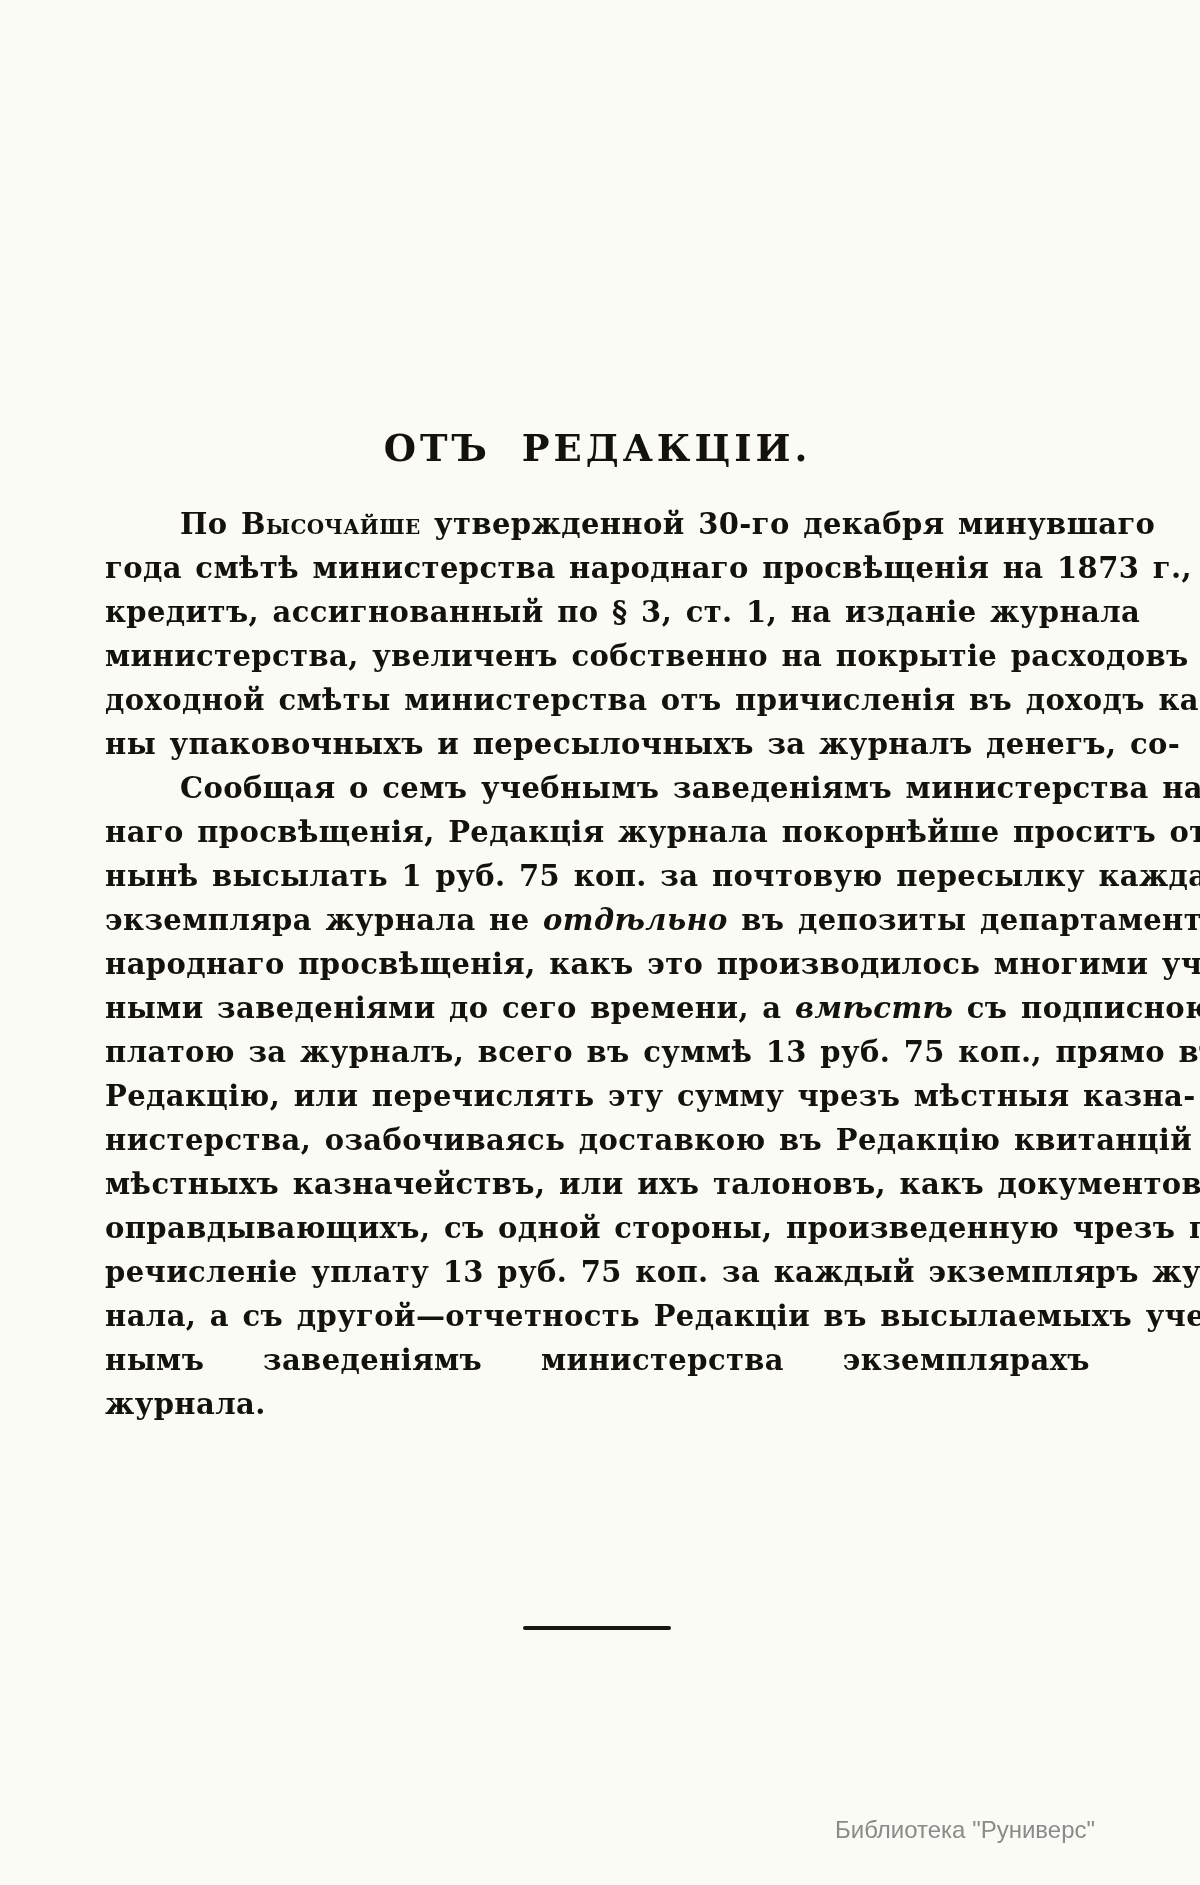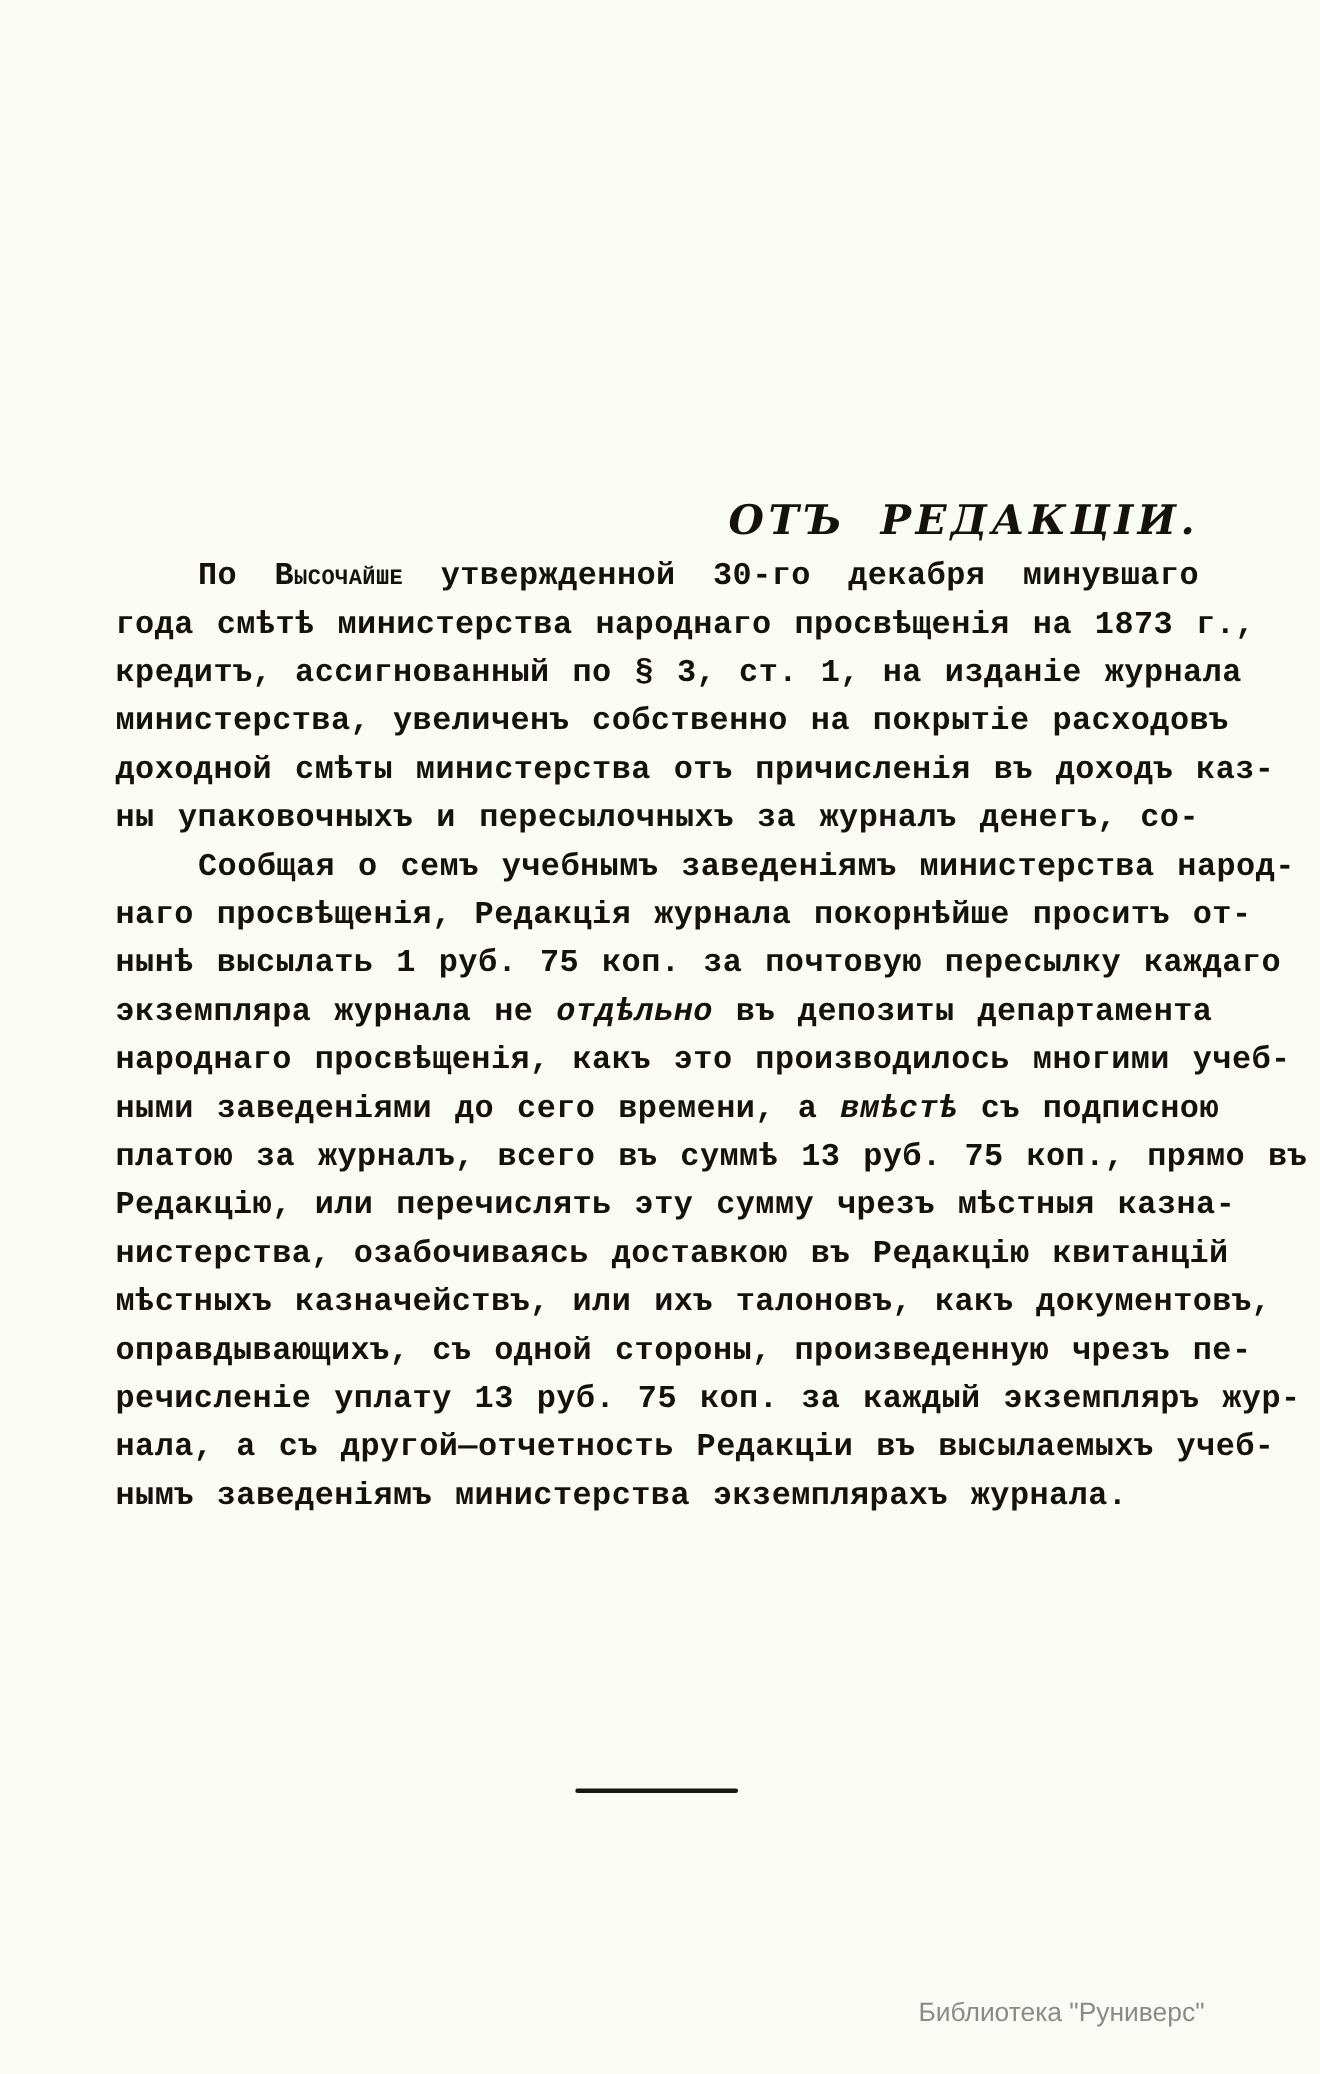--- a/index.html
+++ b/index.html
@@ -7,49 +7,47 @@
     position: relative;
     width: 1200px;
     height: 1885px;
     background: #fbfbf6;
     font-family: "DejaVu Serif", serif;
     color: #14110e;
     overflow: hidden;
   }
   .title {
     position: absolute;
-    top: 450px;
+    top: 426px;
     left: 105px;
     width: 985px;
     margin: 0;
-    text-align: right;
+    text-align: center;
     font-size: 37px;
     font-weight: bold;
     letter-spacing: 4px;
     word-spacing: 14px;
-    font-style: italic;
   }
   .text-block {
     position: absolute;
     top: 502px;
     left: 105px;
     width: 985px;
   }
   .line {
     height: 44px;
     line-height: 44px;
     font-size: 29px;
     font-weight: bold;
     letter-spacing: 0.4px;
     word-spacing: 3px;
     text-align: justify;
     text-align-last: justify;
     overflow: visible;
     white-space: nowrap;
-    font-family: Liberation Mono, monospace;
   }
   .line.para-end {
     text-align-last: left;
     white-space: normal;
   }
   .line.indent { text-indent: 75px; }
   .seg-normal { font-style: normal; }
   .seg-italic { font-style: italic; }
   .seg-smallcaps { font-variant: small-caps; }
   .divider {

